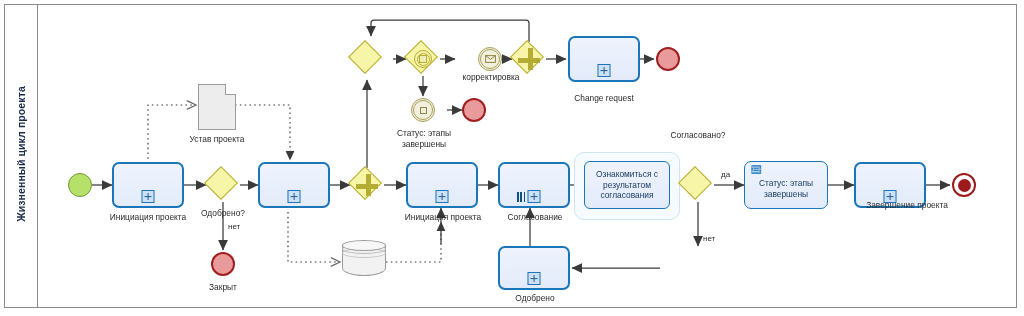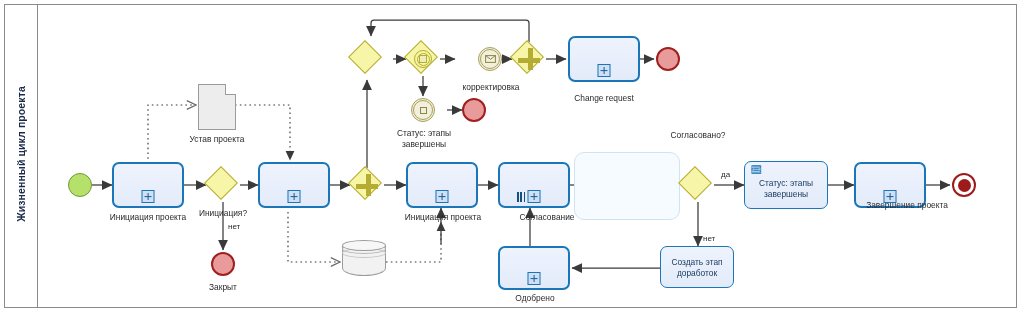--- a/index.html
+++ b/index.html
@@ -138,21 +138,21 @@
   <div class="ev ev-start" style="left:68px;top:173px;"></div>
 
   <div class="task" style="left:112px;top:162px;width:72px;height:46px;">
     <span class="marker-plus"></span>
   </div>
   <div class="caption wrap" style="left:108px;top:212px;width:80px;">Инициация проекта</div>
 
   <div class="gw" style="left:206px;top:168px;">
     <div class="dia"></div>
   </div>
-  <div class="caption" style="left:183px;top:208px;width:80px;">Инициация?</div>
+  <div class="caption" style="left:183px;top:208px;width:80px;">Одобрено?</div>
   <div class="edge-label" style="left:228px;top:222px;">нет</div>
 
   <div class="ev ev-end" style="left:211px;top:252px;"></div>
   <div class="caption" style="left:183px;top:282px;width:80px;">Закрыт</div>
 
   <div class="dataobj" style="left:198px;top:84px;">
     <span class="fold"></span>
   </div>
   <div class="caption" style="left:177px;top:134px;width:80px;">Устав проекта</div>
 
@@ -199,21 +199,21 @@
   <div class="ev ev-end" style="left:462px;top:98px;"></div>
 
   <div class="ev ev-inter" style="left:478px;top:47px;">
     <span class="ring">
       <svg width="11" height="8" viewBox="0 0 11 8">
         <rect x="0.6" y="0.6" width="9.8" height="6.8" fill="none" stroke="#8d8646" stroke-width="1"></rect>
         <path d="M0.6,0.6 L5.5,4.3 L10.4,0.6" fill="none" stroke="#8d8646" stroke-width="1"></path>
       </svg>
     </span>
   </div>
-  <div class="caption" style="left:458px;top:82px;width:66px;">корректировка</div>
+  <div class="caption" style="left:458px;top:72px;width:66px;">корректировка</div>
 
   <div class="gw parallel" style="left:512px;top:42px;">
     <div class="dia"></div>
     <span class="plus-v"></span>
     <span class="plus-h"></span>
   </div>
 
   <div class="task" style="left:568px;top:36px;width:72px;height:46px;">
     <span class="marker-plus"></span>
   </div>
@@ -222,34 +222,34 @@
   <div class="ev ev-end" style="left:656px;top:47px;"></div>
 
   <div class="task" style="left:498px;top:162px;width:72px;height:46px;">
     <span class="marker-mi">
         <i></i>
         <i></i>
         <i></i>
       </span>
     <span class="marker-plus"></span>
   </div>
-  <div class="caption" style="left:506px;top:212px;width:82px;">Согласование</div>
+  <div class="caption" style="left:494px;top:212px;width:82px;">Согласование</div>
 
   <div class="subproc-container" style="left:574px;top:152px;width:106px;height:68px;"></div>
+  <div class="task thin" style="left:584px;top:161px;width:86px;height:48px;border-radius:6px;">
+    <span class="inner-text">Ознакомиться с результатом согласования</span>
+  </div>
 
   <div class="gw" style="left:680px;top:168px;">
     <div class="dia"></div>
   </div>
   <div class="caption" style="left:655px;top:130px;width:86px;">Согласовано?</div>
   <div class="edge-label" style="left:721px;top:170px;">да</div>
   <div class="edge-label" style="left:703px;top:234px;">нет</div>
 
-  <div class="task thin" style="left:660px;top:246px;width:74px;height:42px;">
-    <span class="inner-text">Создать этап доработок</span>
-  </div>
 
   <div class="task" style="left:498px;top:246px;width:72px;height:44px;">
     <span class="marker-plus"></span>
   </div>
   <div class="caption" style="left:494px;top:293px;width:82px;">Одобрено</div>
 
   <div class="task thin" style="left:744px;top:161px;width:84px;height:48px;">
     <svg class="ttl-icon" viewBox="0 0 14 13">
       <path d="M2.6,1.2 h8 a1.6,1.6 0 0 1 0,2.2 h-8 a1.6,1.6 0 0 0 0,2.2 h8 a1.6,1.6 0 0 1 0,2.2 h-8" fill="none" stroke="#1a76b8" stroke-width="1"></path>
       <path d="M4.2,3.5 h5 M4.2,5.7 h5" stroke="#1a76b8" stroke-width="0.8"></path>

